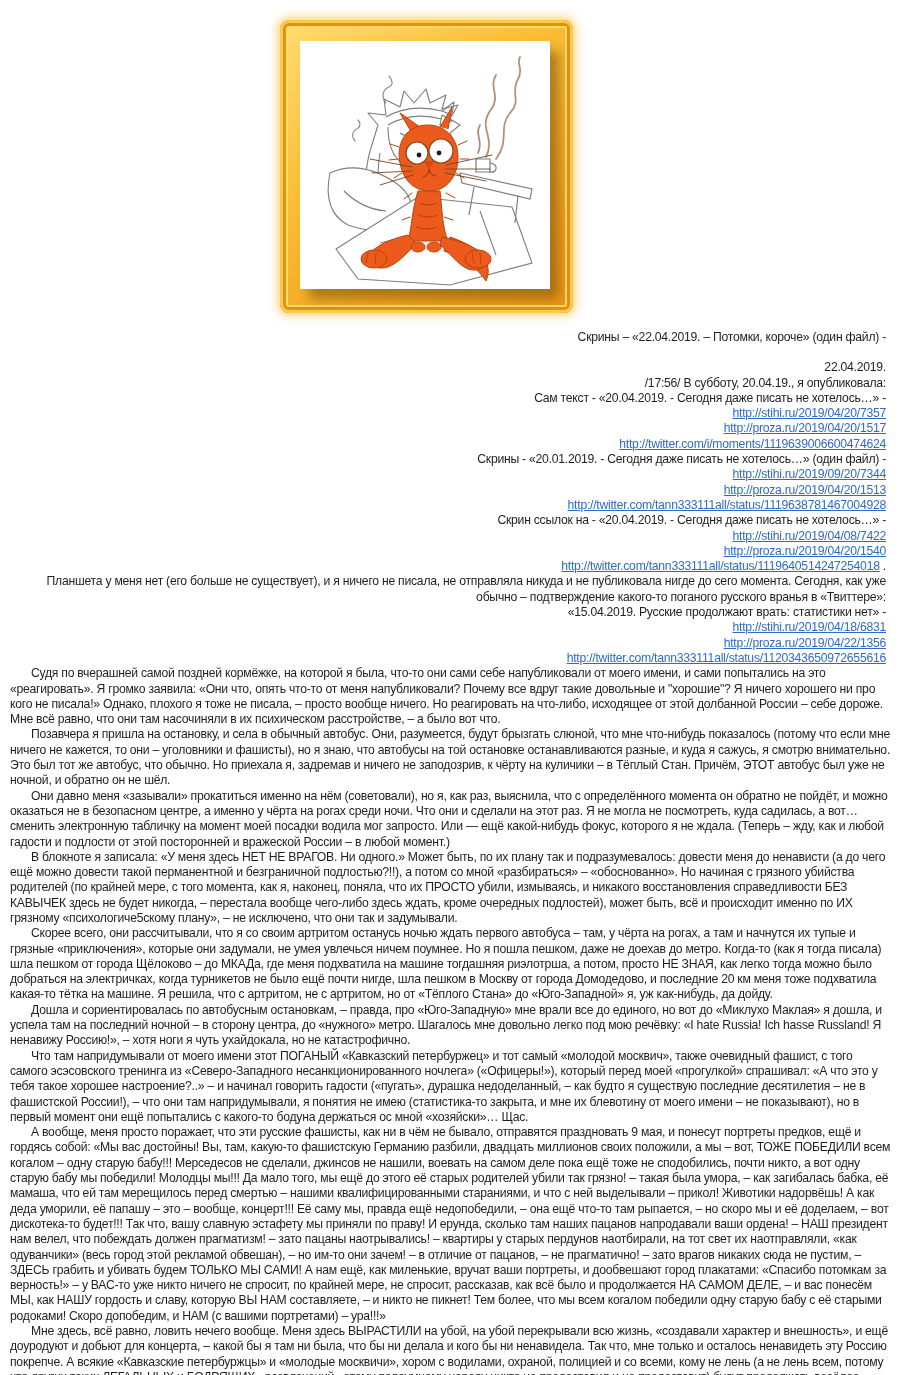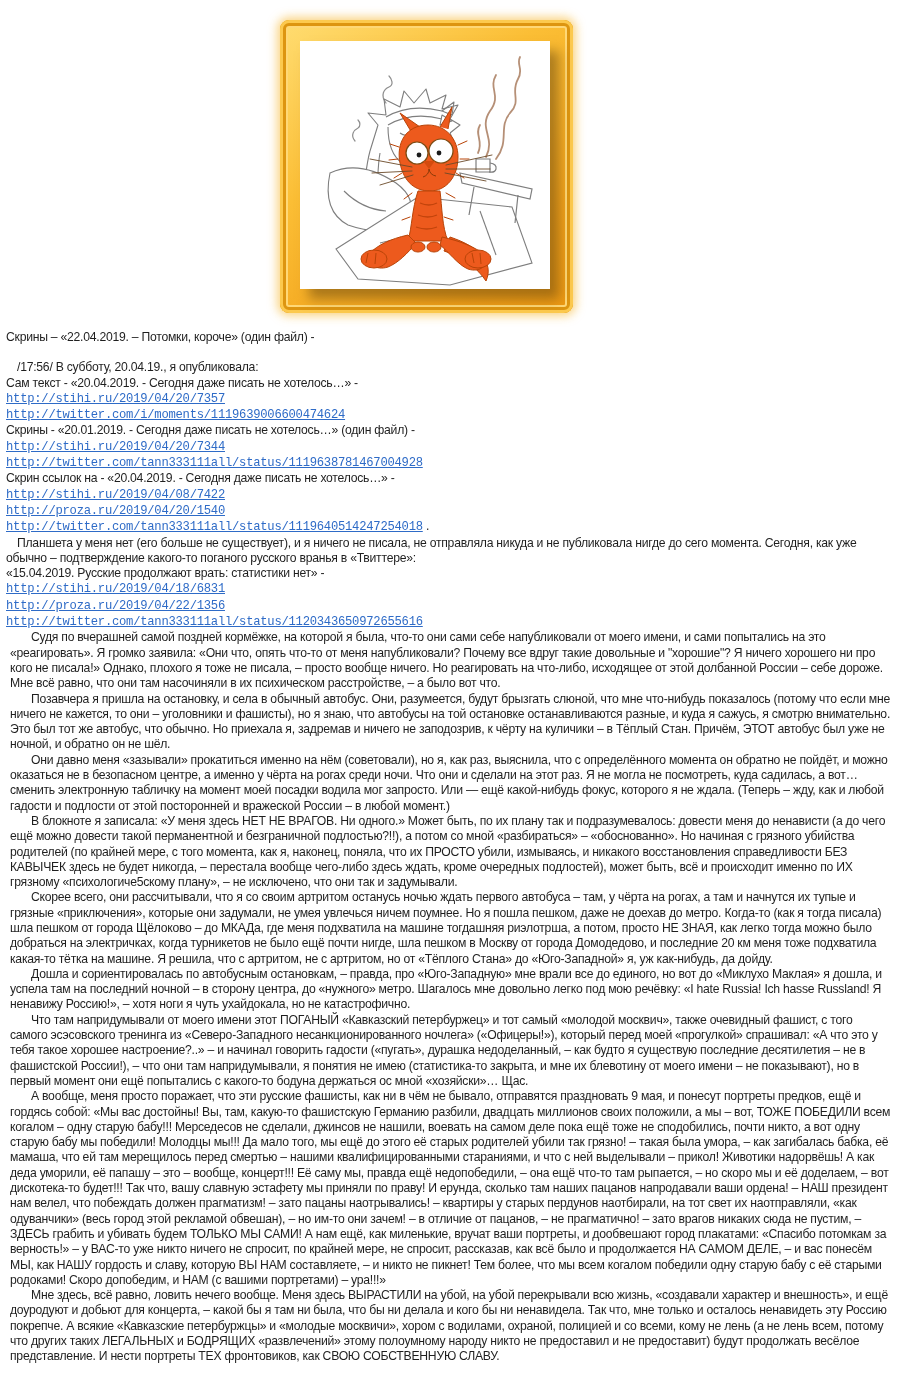--- a/index.html
+++ b/index.html
@@ -15,27 +15,27 @@
     box-shadow:0 0 10px 3px rgba(245,178,34,.55),
       inset 0 0 0 3px #fcc94e, inset 0 0 0 6px #dd9510, inset 0 0 0 8px #ffd876;
     padding:21px 22px 22px 20px;
   }
   .photo{
     width:250px;height:248px;background:#ffffff;
     box-shadow:9px 10px 11px rgba(112,76,16,.55);
   }
   .photo svg{display:block;width:250px;height:248px;}
   .textblock{margin-top:17px;}
-  .intro{padding:0 14px 0 6px;}
+  .intro{padding:0 14px 0 6px;text-align:right;}
   .line{margin:0;}
   .gap{height:15px;}
   .intro .para{margin:0;text-indent:11px;}
   .body-text{padding:0 8px 0 10px;}
   .body-text .para{margin:0;text-indent:21px;}
-  a.url{color:var(--link,#2e6bc7);text-decoration:underline;cursor:pointer;font-family:Liberation Mono, monospace;}
+  a.url{color:var(--link,#2e6bc7);text-decoration:underline;cursor:pointer;}
 </style>
 </head>
 <body>
 
 <div class="artwork-wrap">
   <div class="frame">
     <div class="photo">
       <svg viewBox="0 0 250 248">
 
         <g stroke="#8d8d8d" fill="none" stroke-width="1.2" stroke-linecap="round">
@@ -121,27 +121,30 @@
         </g>
       </svg>
     </div>
   </div>
 </div>
 
 <div class="textblock">
   <div class="intro">
     <p class="line">Скрины – «22.04.2019. – Потомки, короче» (один файл) -</p>
     <div class="gap"></div>
+    <p class="line">22.04.2019.</p>
     <p class="line para">/17:56/ В субботу, 20.04.19., я опубликовала:</p>
     <div id="intro-lines">
         <p class="line">Сам текст - «20.04.2019. - Сегодня даже писать не хотелось…» -</p>
         <p class="line"><a class="url" href="#">http://stihi.ru/2019/04/20/7357</a></p>
+        <p class="line"><a class="url" href="#">http://proza.ru/2019/04/20/1517</a></p>
         <p class="line"><a class="url" href="#">http://twitter.com/i/moments/1119639006600474624</a></p>
         <p class="line">Скрины - «20.01.2019. - Сегодня даже писать не хотелось…» (один файл) -</p>
-        <p class="line"><a class="url" href="#">http://stihi.ru/2019/04/20/7344</a></p>
+        <p class="line"><a class="url" href="#">http://stihi.ru/2019/09/20/7344</a></p>
+        <p class="line"><a class="url" href="#">http://proza.ru/2019/04/20/1513</a></p>
         <p class="line"><a class="url" href="#">http://twitter.com/tann333111all/status/1119638781467004928</a></p>
         <p class="line">Скрин ссылок на - «20.04.2019. - Сегодня даже писать не хотелось…» -</p>
         <p class="line"><a class="url" href="#">http://stihi.ru/2019/04/08/7422</a></p>
         <p class="line"><a class="url" href="#">http://proza.ru/2019/04/20/1540</a></p>
         <p class="line"><a class="url" href="#">http://twitter.com/tann333111all/status/1119640514247254018</a><span> .</span></p>
         <p class="line para">Планшета у меня нет (его больше не существует), и я ничего не писала, не отправляла никуда и не публиковала нигде до сего момента. Сегодня, как уже обычно – подтверждение какого-то поганого русского вранья в «Твиттере»:</p>
         <p class="line">«15.04.2019. Русские продолжают врать: статистики нет» -</p>
         <p class="line"><a class="url" href="#">http://stihi.ru/2019/04/18/6831</a></p>
         <p class="line"><a class="url" href="#">http://proza.ru/2019/04/22/1356</a></p>
         <p class="line"><a class="url" href="#">http://twitter.com/tann333111all/status/1120343650972655616</a></p>

